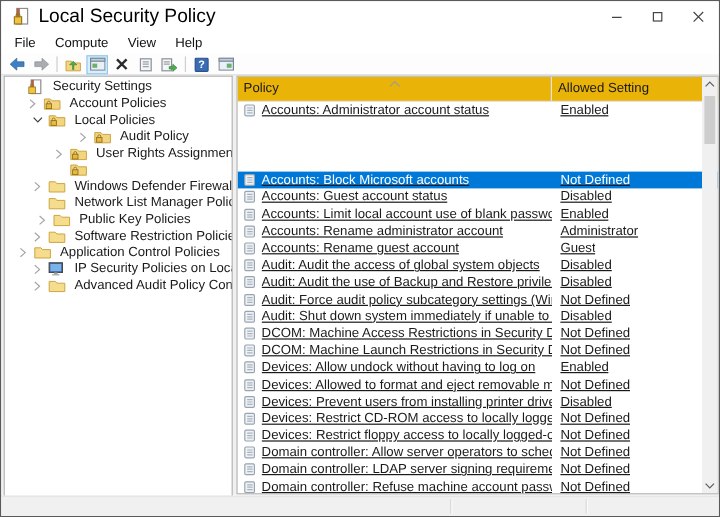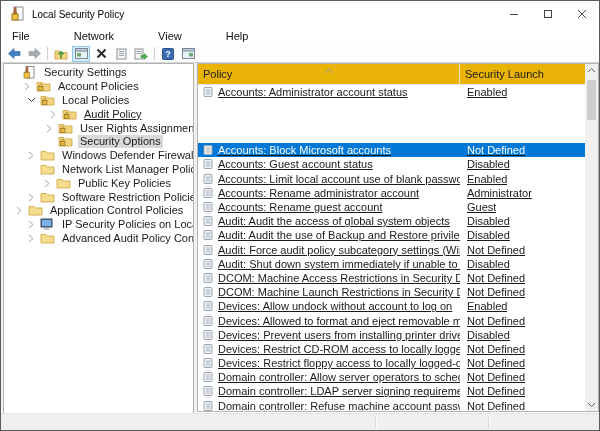--- a/index.html
+++ b/index.html
@@ -5,27 +5,27 @@
   * { margin:0; padding:0; box-sizing:border-box; }
   html,body { background:#fff; }
   body { font-family:"Liberation Sans", sans-serif; color:#1a1a1a; }
   .window {
     position:relative; width:600px; height:431px;
     border:1px solid #5a5a5a; background:#fff; overflow:hidden;
   }
   
   .titlebar { height:26px; display:flex; align-items:center; background:#fff; }
   .titlebar .app-icon { width:16px; height:16px; margin:0 6px 0 9px; flex:0 0 auto; }
-  .titlebar .title { font-size:10px; color:#000; }
+  .titlebar .title { font-size:16px; color:#000; }
   .win-controls { margin-left:auto; display:flex; height:100%; }
   .win-btn { width:34px; height:100%; display:flex; align-items:center; justify-content:center;
              font-size:11px; color:#333; cursor:default; }
   .win-btn svg { display:block; }
   
-  .menubar { height:18px; display:flex; align-items:center; background:#fff; padding-left:3px;gap:28px; }
+  .menubar { height:18px; display:flex; align-items:center; background:#fff; padding-left:3px; }
   .menu-item { font-size:11px; padding:0 8px; color:#111; }
   
   .toolbar { height:18px; display:flex; align-items:center; background:#fdfdfd;
              border-bottom:1px solid #d4d4d4; padding-left:3px; }
   .tb-btn { width:18px; height:16px; display:flex; align-items:center; justify-content:center;
             margin:0 1px; border:1px solid transparent; }
   .tb-btn.active { background:#d9eefc; border:1px solid #90c8f0; }
   .tb-sep { width:1px; height:13px; background:#cfcfcf; margin:0 3px; }
   .tb-btn svg { display:block; }
   
@@ -103,21 +103,21 @@
       <span class="win-btn">
         <svg width="10" height="10" viewBox="0 0 10 10">
             <path d="M1 1 L9 9 M9 1 L1 9" stroke="#444" stroke-width="1"></path>
           </svg>
       </span>
     </span>
   </div>
 
   <div class="menubar" id="menubar">
       <span class="menu-item">File</span>
-      <span class="menu-item">Network</span>
+      <span class="menu-item">Compute</span>
       <span class="menu-item">View</span>
       <span class="menu-item">Help</span>
     </div>
 
   <div class="toolbar" id="toolbar">
       <span class="tb-btn">
         <svg width="13" height="11" viewBox="0 0 13 11">
           <path d="M6 0.5 L6 3.5 L12 3.5 L12 7.5 L6 7.5 L6 10.5 L0.5 5.5 Z" fill="#3f7fc4" stroke="#2f639c" stroke-width="0.6"></path>
         </svg>
       </span>
@@ -218,21 +218,21 @@
             <span class="tree-icon">
               <svg width="15" height="12" viewBox="0 0 15 12">
                 <path d="M1 2.5 L6 2.5 L7.5 4 L14 4 L14 11 L1 11 Z" fill="#f3d580" stroke="#caa23e" stroke-width="0.8"></path>
                 <path d="M1 4 L14 4" stroke="#e6c former66" stroke-width="0"></path>
                 <rect x="2.5" y="6.5" width="4.5" height="4" fill="#e9b83c" stroke="#8a6d1f" stroke-width="0.7"></rect>
                 <path d="M3.5 6.5 v-1 a1.2 1.2 0 0 1 2.4 0 v1" fill="none" stroke="#8a6d1f" stroke-width="0.7"></path>
               </svg>
             </span>
             <span class="tree-label">Local Policies</span>
           </div>
-          <div class="tree-row" style="padding-left: 40px; text-decoration: underline;">
+          <div class="tree-row" style="padding-left: 56px;">
             <span class="tree-expander">
               <svg width="6" height="9" viewBox="0 0 6 9">
                 <path d="M1 1 L5 4.5 L1 8" fill="none" stroke="#a5a5a5"></path>
               </svg>
             </span>
             <span class="tree-icon">
               <svg width="15" height="12" viewBox="0 0 15 12">
                 <path d="M1 2.5 L6 2.5 L7.5 4 L14 4 L14 11 L1 11 Z" fill="#f3d580" stroke="#caa23e" stroke-width="0.8"></path>
                 <path d="M1 4 L14 4" stroke="#e6c former66" stroke-width="0"></path>
                 <rect x="2.5" y="6.5" width="4.5" height="4" fill="#e9b83c" stroke="#8a6d1f" stroke-width="0.7"></rect>
@@ -260,21 +260,20 @@
           <div class="tree-row" style="padding-left: 36px;">
             <span class="tree-expander"></span>
             <span class="tree-icon">
               <svg width="15" height="12" viewBox="0 0 15 12">
                 <path d="M1 2.5 L6 2.5 L7.5 4 L14 4 L14 11 L1 11 Z" fill="#f3d580" stroke="#caa23e" stroke-width="0.8"></path>
                 <path d="M1 4 L14 4" stroke="#e6c former66" stroke-width="0"></path>
                 <rect x="2.5" y="6.5" width="4.5" height="4" fill="#e9b83c" stroke="#8a6d1f" stroke-width="0.7"></rect>
                 <path d="M3.5 6.5 v-1 a1.2 1.2 0 0 1 2.4 0 v1" fill="none" stroke="#8a6d1f" stroke-width="0.7"></path>
               </svg>
             </span>
-            <span class="tree-label selected">Security Options</span>
           </div>
           <div class="tree-row" style="padding-left: 18px;">
             <span class="tree-expander">
               <svg width="6" height="9" viewBox="0 0 6 9">
                 <path d="M1 1 L5 4.5 L1 8" fill="none" stroke="#a5a5a5"></path>
               </svg>
             </span>
             <span class="tree-icon">
               <svg width="15" height="12" viewBox="0 0 15 12">
                 <path d="M1 2.5 L6 2.5 L7.5 4 L14 4 L14 11 L1 11 Z" fill="#f6dd8d" stroke="#caa23e" stroke-width="0.8"></path>
@@ -284,21 +283,21 @@
           </div>
           <div class="tree-row" style="padding-left: 18px;">
             <span class="tree-expander"></span>
             <span class="tree-icon">
               <svg width="15" height="12" viewBox="0 0 15 12">
                 <path d="M1 2.5 L6 2.5 L7.5 4 L14 4 L14 11 L1 11 Z" fill="#f6dd8d" stroke="#caa23e" stroke-width="0.8"></path>
               </svg>
             </span>
             <span class="tree-label">Network List Manager Policies</span>
           </div>
-          <div class="tree-row" style="padding-left: 34px;">
+          <div class="tree-row" style="padding-left: 22px;">
             <span class="tree-expander">
               <svg width="6" height="9" viewBox="0 0 6 9">
                 <path d="M1 1 L5 4.5 L1 8" fill="none" stroke="#a5a5a5"></path>
               </svg>
             </span>
             <span class="tree-icon">
               <svg width="15" height="12" viewBox="0 0 15 12">
                 <path d="M1 2.5 L6 2.5 L7.5 4 L14 4 L14 11 L1 11 Z" fill="#f6dd8d" stroke="#caa23e" stroke-width="0.8"></path>
               </svg>
             </span>
@@ -383,21 +382,21 @@
       <div class="list-header">
         <span class="hdr-cell hdr-policy">
           <span>Policy</span>
           <span class="sort-caret">
             <svg width="10" height="6" viewBox="0 0 10 6">
                 <path d="M1 5 L5 1 L9 5" fill="none" stroke="#9b9b9b"></path>
               </svg>
           </span>
         </span>
         <span class="hdr-cell hdr-setting">
-          <span>Security Launch</span>
+          <span>Allowed Setting</span>
         </span>
       </div>
       <div class="list-rows" id="list-rows">
           <div class="list-row">
             <span class="row-icon">
               <svg width="12" height="12" viewBox="0 0 12 12">
                 <rect x="2" y="1.5" width="8" height="9" rx="1" fill="#eef2f6" stroke="#98a4b0"></rect>
                 <line x1="4" y1="4" x2="8.5" y2="4" stroke="#a8b2bc"></line>
                 <line x1="4" y1="6" x2="8.5" y2="6" stroke="#a8b2bc"></line>
                 <line x1="4" y1="8" x2="8.5" y2="8" stroke="#a8b2bc"></line>
@@ -540,21 +539,21 @@
           </div>
           <div class="list-row">
             <span class="row-icon">
               <svg width="12" height="12" viewBox="0 0 12 12">
                 <rect x="2" y="1.5" width="8" height="9" rx="1" fill="#eef2f6" stroke="#98a4b0"></rect>
                 <line x1="4" y1="4" x2="8.5" y2="4" stroke="#a8b2bc"></line>
                 <line x1="4" y1="6" x2="8.5" y2="6" stroke="#a8b2bc"></line>
                 <line x1="4" y1="8" x2="8.5" y2="8" stroke="#a8b2bc"></line>
               </svg>
             </span>
-            <span class="cell-policy">Devices: Allow undock without account to log on</span>
+            <span class="cell-policy">Devices: Allow undock without having to log on</span>
             <span class="cell-setting">Enabled</span>
           </div>
           <div class="list-row">
             <span class="row-icon">
               <svg width="12" height="12" viewBox="0 0 12 12">
                 <rect x="2" y="1.5" width="8" height="9" rx="1" fill="#eef2f6" stroke="#98a4b0"></rect>
                 <line x1="4" y1="4" x2="8.5" y2="4" stroke="#a8b2bc"></line>
                 <line x1="4" y1="6" x2="8.5" y2="6" stroke="#a8b2bc"></line>
                 <line x1="4" y1="8" x2="8.5" y2="8" stroke="#a8b2bc"></line>
               </svg>

